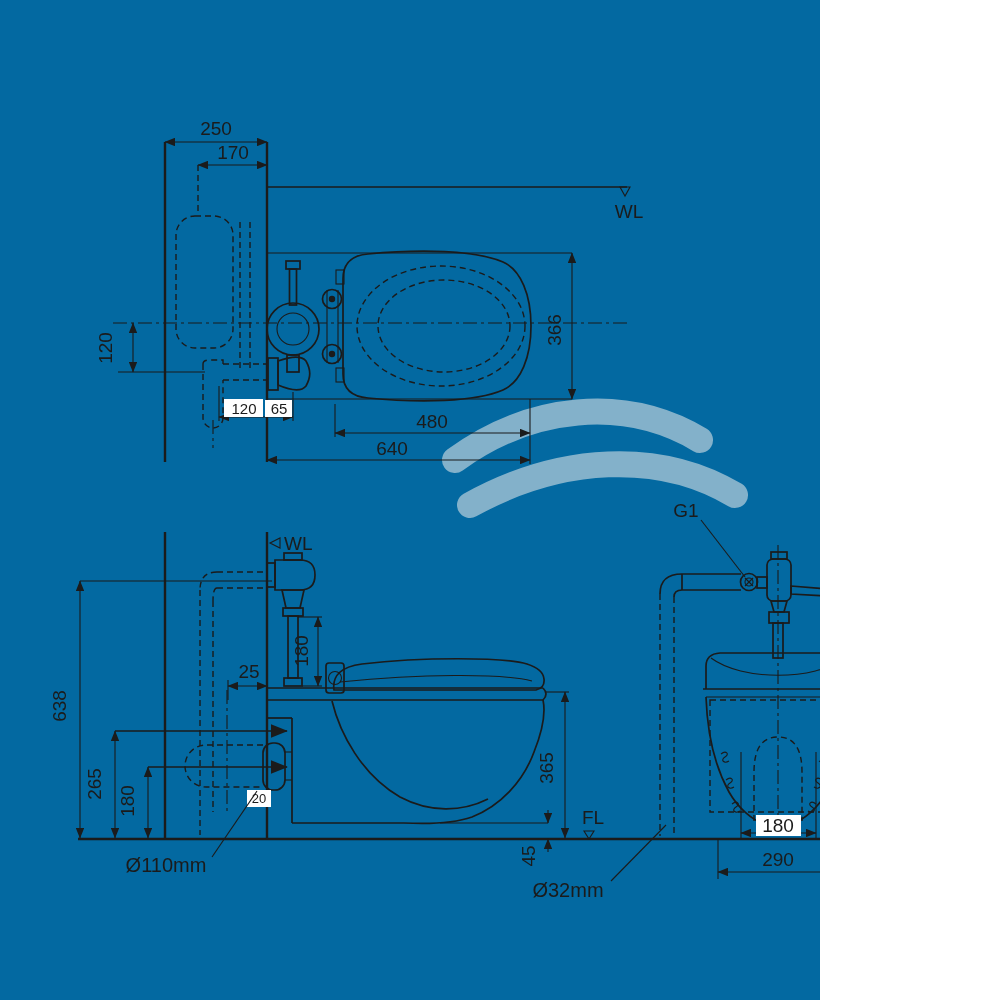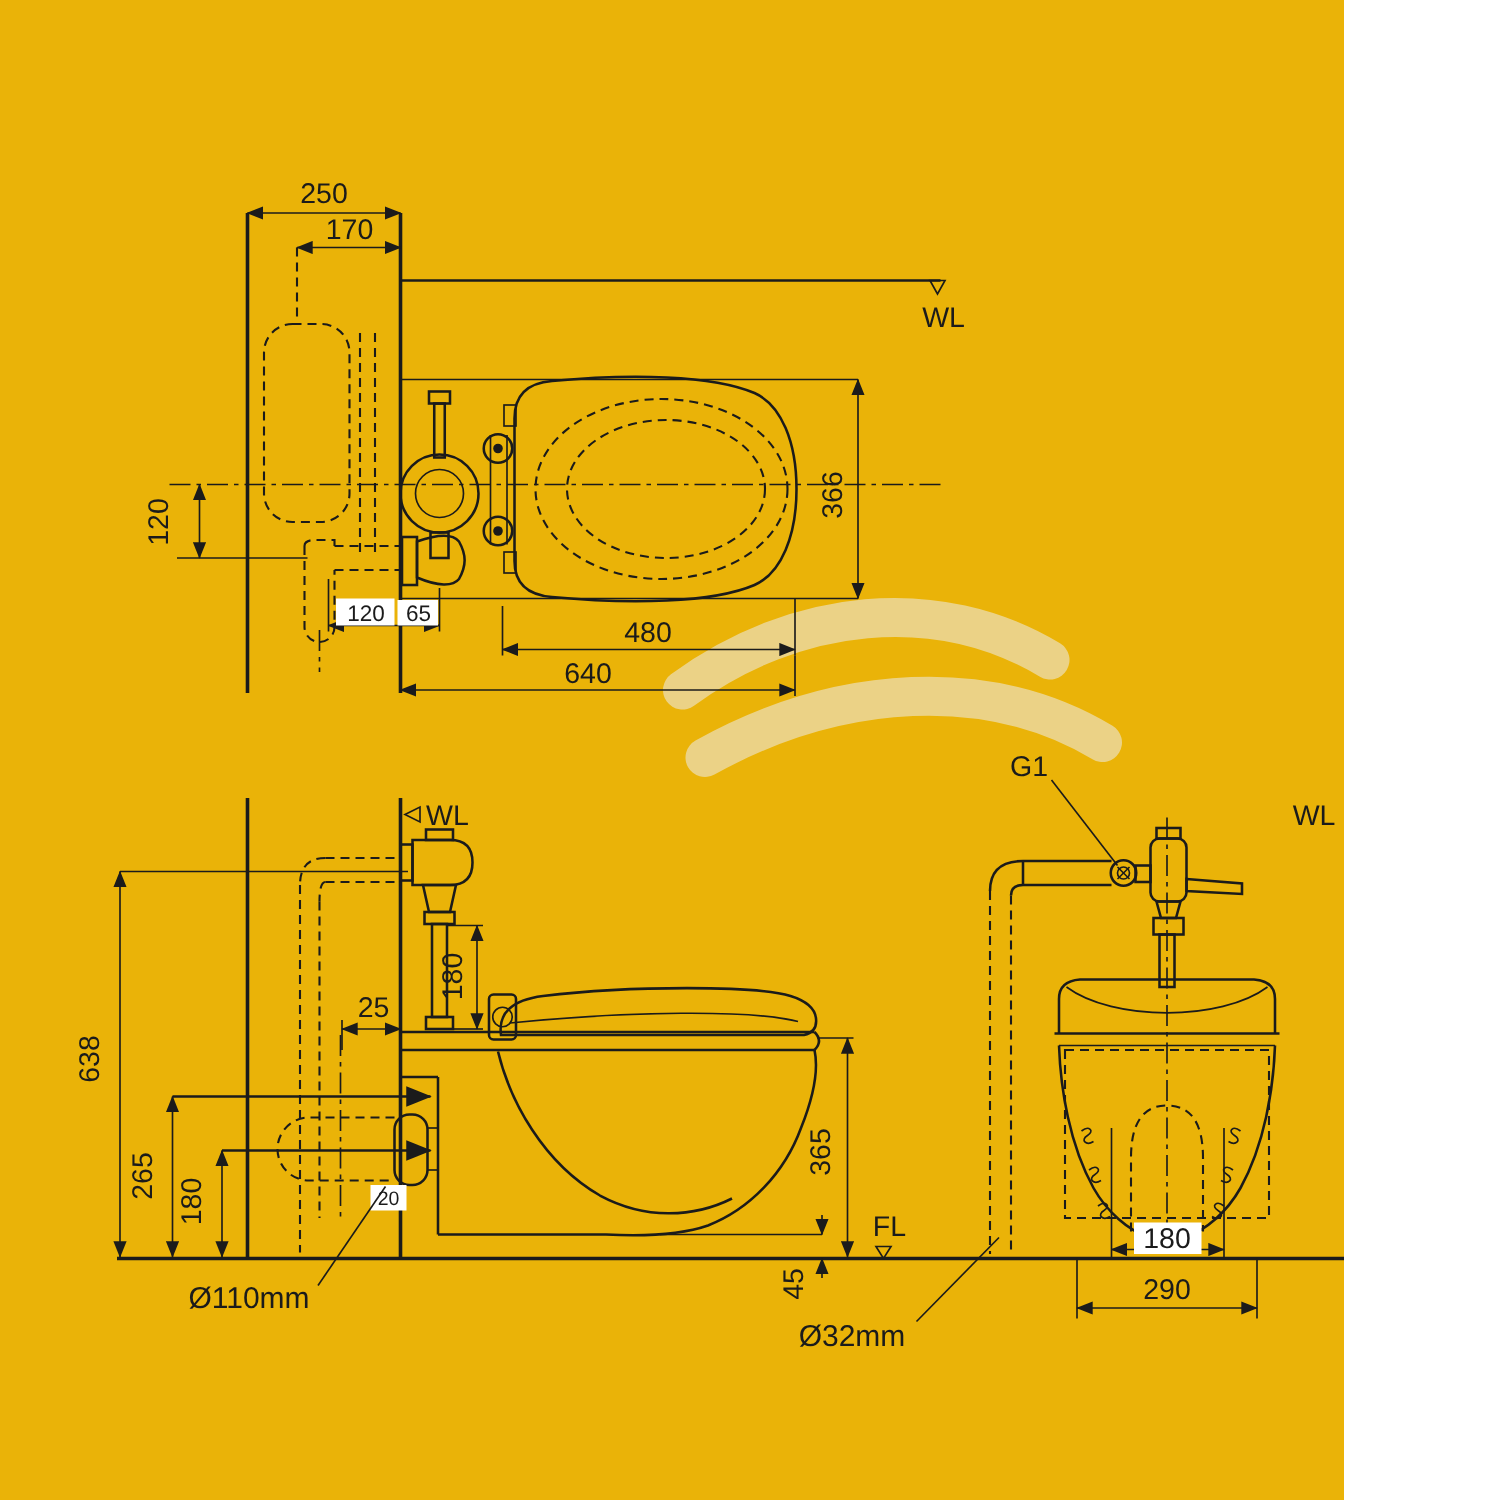--- a/index.html
+++ b/index.html
@@ -1,16 +1,16 @@
 <!DOCTYPE html>
 <html><head>
 <meta charset="utf-8">
 <style>
   html,body{margin:0;padding:0;background:#ffffff;}
-  .stage{width:896px;height:1000px;position:relative;background:#eab308;overflow:hidden;}
+  .stage{width:820px;height:1000px;position:relative;background:#0369a1;overflow:hidden;}
   svg{display:block;}
   svg text{font-family:"Liberation Sans","DejaVu Sans",sans-serif;fill:#1b1b1b;}
   .dim{font-size:19px;}
   .dim-sm{font-size:15px;}
   .dim-xs{font-size:13px;}
   .lbl{font-size:19px;}
   .lbl-big{font-size:20px;}
   .ln{stroke:#1b1b1b;fill:none;stroke-width:1.7;}
   .thin{stroke:#1b1b1b;fill:none;stroke-width:1.1;}
   .thick{stroke:#1b1b1b;fill:none;stroke-width:2.4;}

